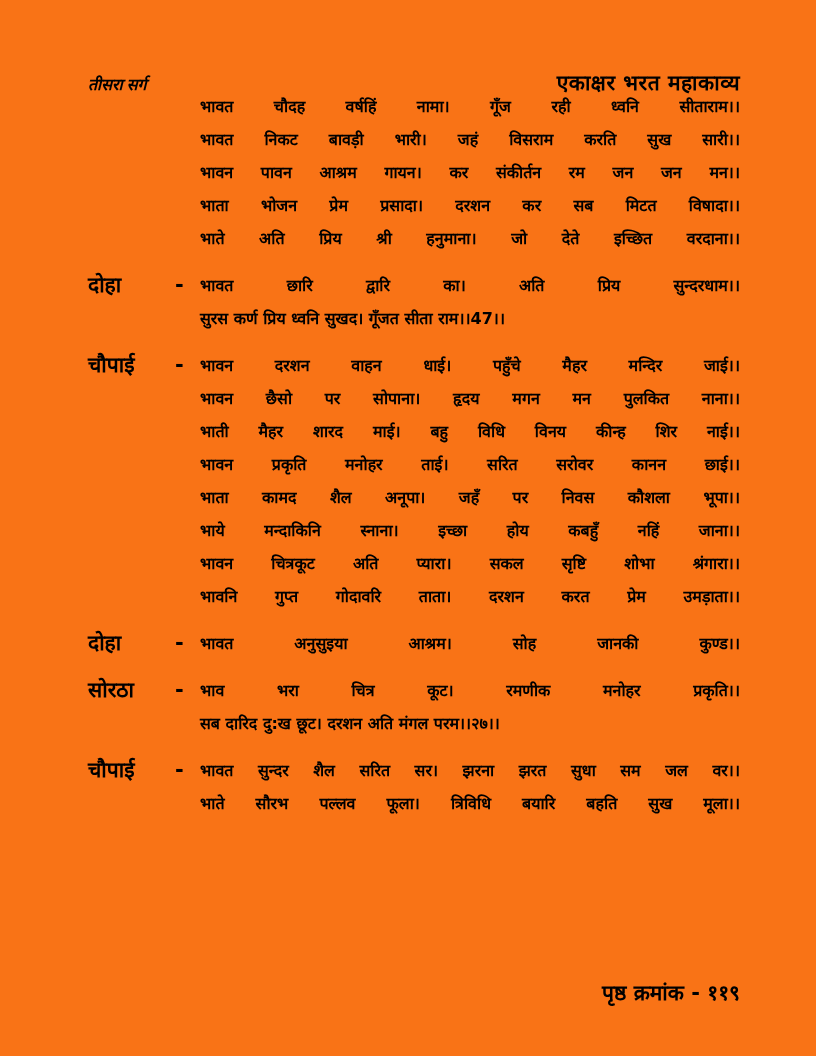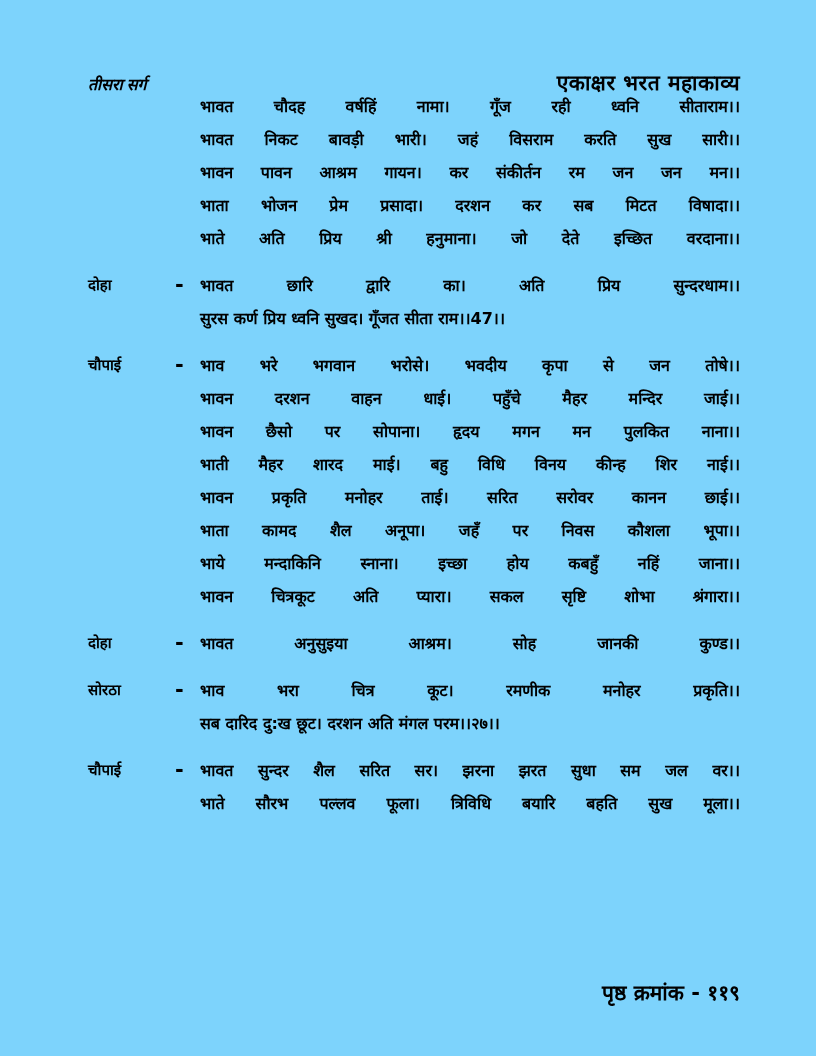--- a/index.html
+++ b/index.html
@@ -1,20 +1,20 @@
 <!DOCTYPE html>
 <html lang="hi"><head>
 <meta charset="utf-8">
 <style>
   html,body{margin:0;padding:0;}
   body{
     width:816px;height:1056px;position:relative;background:#ffffff;
     font-family:"DejaVu Sans",sans-serif;color:#000;overflow:hidden;
   }
-  .page{width:816px;height:1056px;position:relative;background:#7dd3fc;}
+  .page{width:816px;height:1056px;position:relative;background:#f97316;}
   .header{
     position:absolute;top:52px;left:88px;right:76px;
     display:flex;justify-content:space-between;align-items:baseline;
   }
   .chapter-title{
     font-family:"Liberation Serif","DejaVu Serif",serif;
     font-style:italic;font-weight:bold;font-size:16px;color:#000;
   }
   .book-title{
     font-family:"DejaVu Sans",sans-serif;
@@ -23,21 +23,21 @@
   .content{
     position:absolute;top:90px;left:88px;right:76px;
   }
   .verse-block{
     display:flex;flex-direction:row;align-items:flex-start;
     margin-bottom:14px;
   }
   .verse-block:last-child{margin-bottom:0;}
   .verse-label{
     width:87px;flex:0 0 87px;
-    font-size:15px;font-weight:bold;line-height:33px;
+    font-size:21px;font-weight:bold;line-height:33px;
   }
   .verse-dash{
     width:25px;flex:0 0 25px;
     font-size:21px;font-weight:bold;line-height:33px;
   }
   .verse-lines{flex:1 1 auto;min-width:0;}
   .verse-line{
     font-size:16px;font-weight:bold;line-height:33px;
     white-space:normal;text-align:left;
   }
@@ -78,28 +78,28 @@
         <div class="verse-dash">-</div>
         <div class="verse-lines">
           <div class="verse-line just">भावत छारि द्वारि का। अति प्रिय सुन्दरधाम।।</div>
           <div class="verse-line">सुरस कर्ण प्रिय ध्वनि सुखद। गूँजत सीता राम।।47।।</div>
         </div>
       </div>
       <div class="verse-block">
         <div class="verse-label">चौपाई</div>
         <div class="verse-dash">-</div>
         <div class="verse-lines">
-          <div class="verse-line just">भाव भरे भगवान भरोसे। भवदीय कृपा से जन तोषे।।</div>
           <div class="verse-line just">भावन दरशन वाहन धाई। पहुँचे मैहर मन्दिर जाई।।</div>
           <div class="verse-line just">भावन छैसो पर सोपाना। हृदय मगन मन पुलकित नाना।।</div>
           <div class="verse-line just">भाती मैहर शारद माई। बहु विधि विनय कीन्ह शिर नाई।।</div>
           <div class="verse-line just">भावन प्रकृति मनोहर ताई। सरित सरोवर कानन छाई।।</div>
           <div class="verse-line just">भाता कामद शैल अनूपा। जहँ पर निवस कौशला भूपा।।</div>
           <div class="verse-line just">भाये मन्दाकिनि स्नाना। इच्छा होय कबहुँ नहिं जाना।।</div>
           <div class="verse-line just">भावन चित्रकूट अति प्यारा। सकल सृष्टि शोभा श्रंगारा।।</div>
+          <div class="verse-line just">भावनि गुप्त गोदावरि ताता। दरशन करत प्रेम उमड़ाता।।</div>
         </div>
       </div>
       <div class="verse-block">
         <div class="verse-label">दोहा</div>
         <div class="verse-dash">-</div>
         <div class="verse-lines">
           <div class="verse-line just">भावत अनुसुइया आश्रम। सोह जानकी कुण्ड।।</div>
         </div>
       </div>
       <div class="verse-block">

